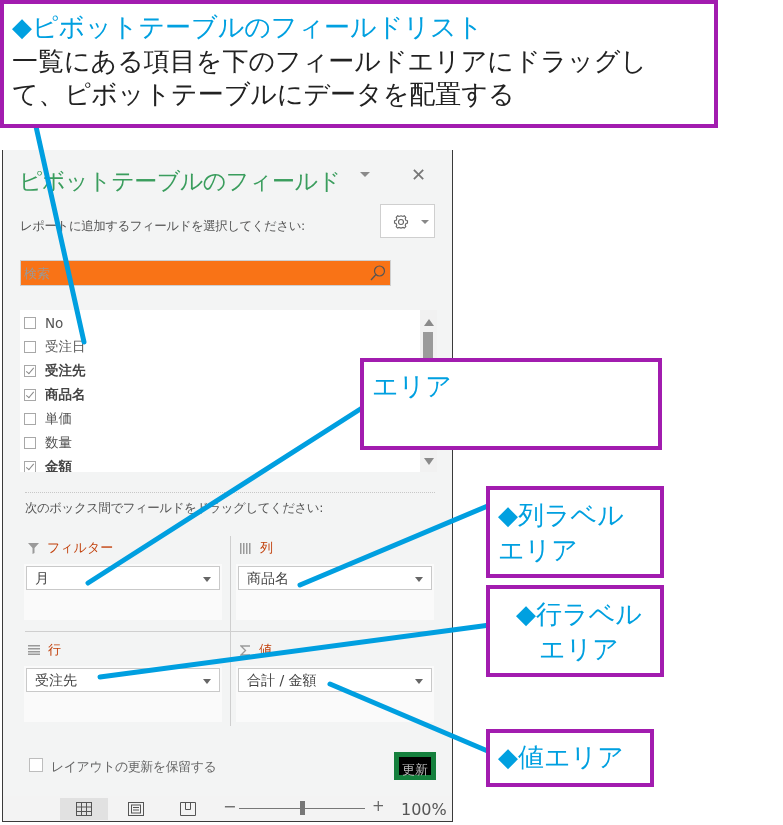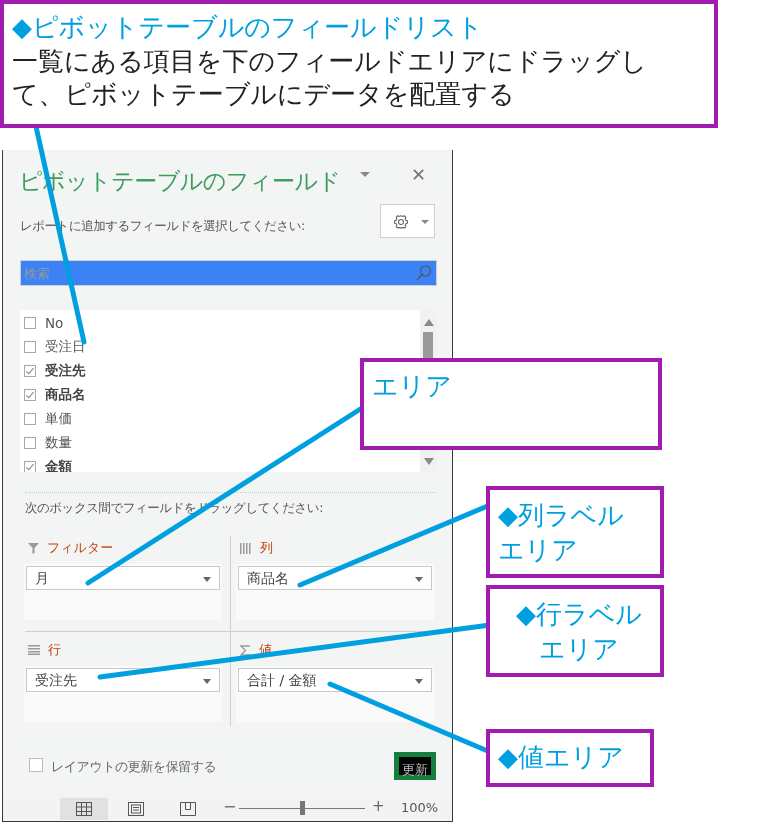--- a/index.html
+++ b/index.html
@@ -24,22 +24,22 @@
   .pane-close { position:absolute; left:408px; top:14px; font-size:18px; color:#777; cursor:pointer; }
   .pane-subtitle { position:absolute; left:17px; top:68px; font-size:12.5px; color:#555; letter-spacing:-0.5px; }
   .gear-btn {
     position:absolute; left:377px; top:54px; width:55px; height:34px;
     background:#fff; border:1px solid #cfcfcf; box-sizing:border-box; cursor:pointer;
   }
   .gear-btn svg { position:absolute; left:9px; top:8px; }
   .gear-btn .dd { position:absolute; left:40px; top:15px; width:0; height:0;
     border-left:4px solid transparent; border-right:4px solid transparent; border-top:4px solid #888; }
   .search {
-    position:absolute; left:17px; top:110px; width:417px; height:26px;
-    background:#3b82f6; border:1px solid #cfcfcf; box-sizing:border-box;
+    position:absolute; left:17px; top:110px; width:371px; height:26px;
+    background:#f97316; border:1px solid #cfcfcf; box-sizing:border-box;
   }
   .search input {
     border:none; outline:none; background:transparent; position:absolute; left:3px; top:3px;
     width:380px; height:18px; font-size:13px; color:#333; font-family:"DejaVu Sans", sans-serif; padding:0;
   }
   .search input::placeholder { color:#999; }
   .search svg { position:absolute; right:3px; top:3px; }
 
   .field-list {
     position:absolute; left:17px; top:160px; width:417px; height:162px;
@@ -88,21 +88,21 @@
     border:5px solid #15803d; box-sizing:border-box; font-size:13px; color:#bbb; text-align:center; line-height:26px;
   }
   .statusbar { position:absolute; left:0; top:646px; width:449px; height:25px; background:#f3f3f3; }
   .statusbar .view-btn { position:absolute; top:2px; width:48px; height:22px; cursor:pointer; }
   .statusbar .view-btn.active { background:#e1e1e1; }
   .statusbar .view-btn svg { position:absolute; left:16px; top:4px; }
   .zoom-minus { position:absolute; left:220px; top:1px; font-size:16px; color:#666; cursor:pointer; }
   .zoom-track { position:absolute; left:236px; top:12px; width:126px; height:1px; background:#777; }
   .zoom-thumb { position:absolute; left:297px; top:5px; width:5px; height:14px; background:#777; cursor:pointer; }
   .zoom-plus { position:absolute; left:369px; top:1px; font-size:15px; color:#666; cursor:pointer; }
-  .zoom-pct { position:absolute; left:398px; top:4px; font-size:13px; color:#555; }
+  .zoom-pct { position:absolute; left:398px; top:4px; font-size:16px; color:#555; }
 
   
   .callout {
     position:absolute; background:#fff; border:4px solid #a21caf; box-sizing:border-box;
   }
   .callout .title { color:#00a0e0; white-space:nowrap; }
   .callout .body { color:#222; white-space:nowrap; }
   .leader { position:absolute; left:0; top:0; width:783px; height:825px; pointer-events:none; }
 </style>
 </head>

